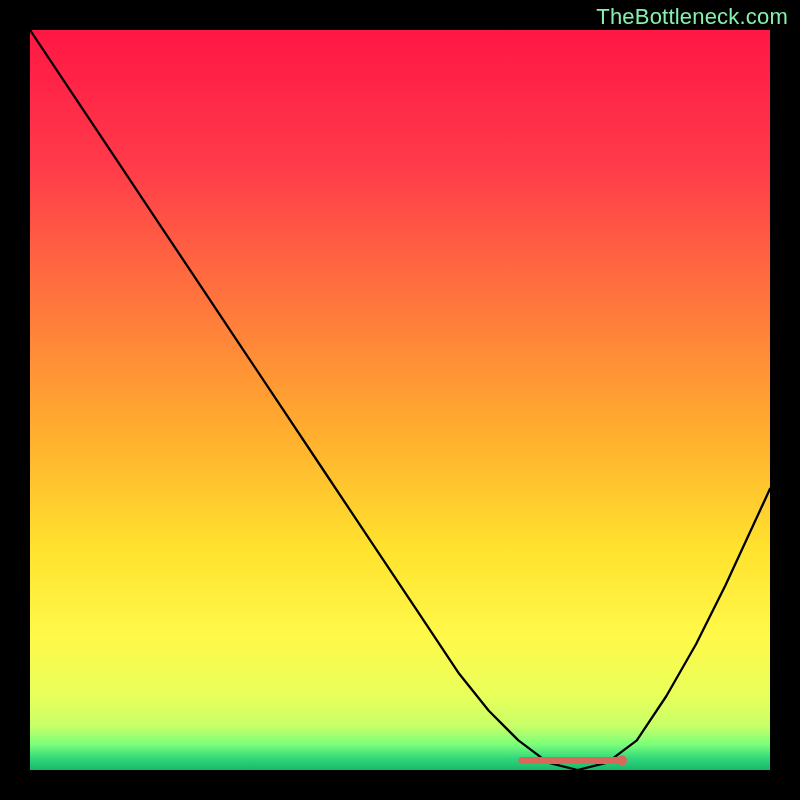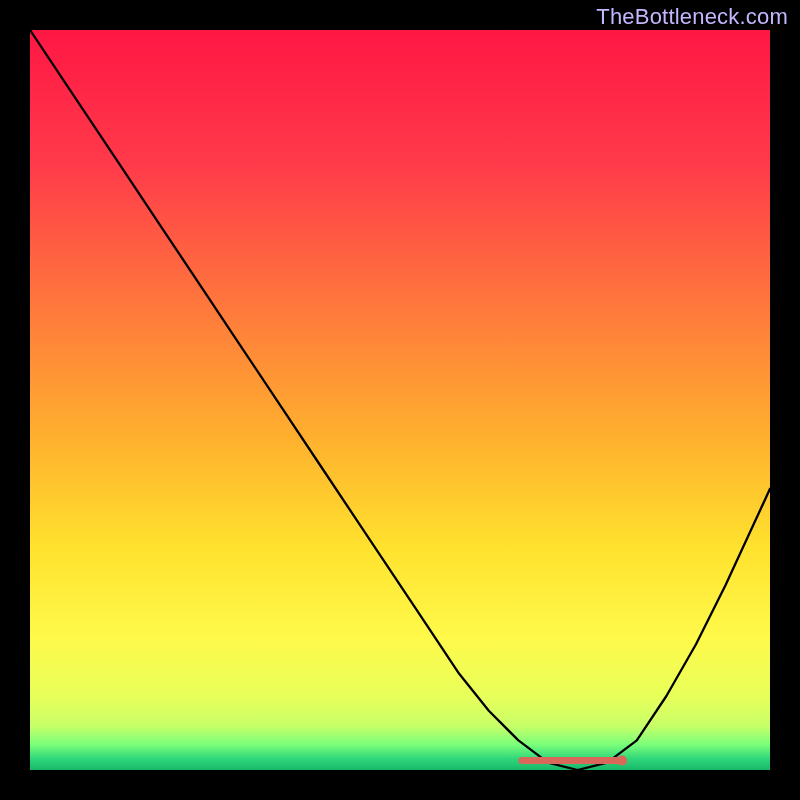--- a/index.html
+++ b/index.html
@@ -14,21 +14,21 @@
   .frame {
     position: relative;
     width: 800px;
     height: 800px;
     background: #000;
   }
   .watermark {
     position: absolute;
     top: 4px;
     right: 12px;
-    color: #c4b5fd;
+    color: #86efac;
     font-size: 22px;
     font-weight: 500;
     letter-spacing: 0.2px;
     z-index: 10;
   }
   .plot-area {
     position: absolute;
     left: 30px;
     top: 30px;
     width: 740px;

